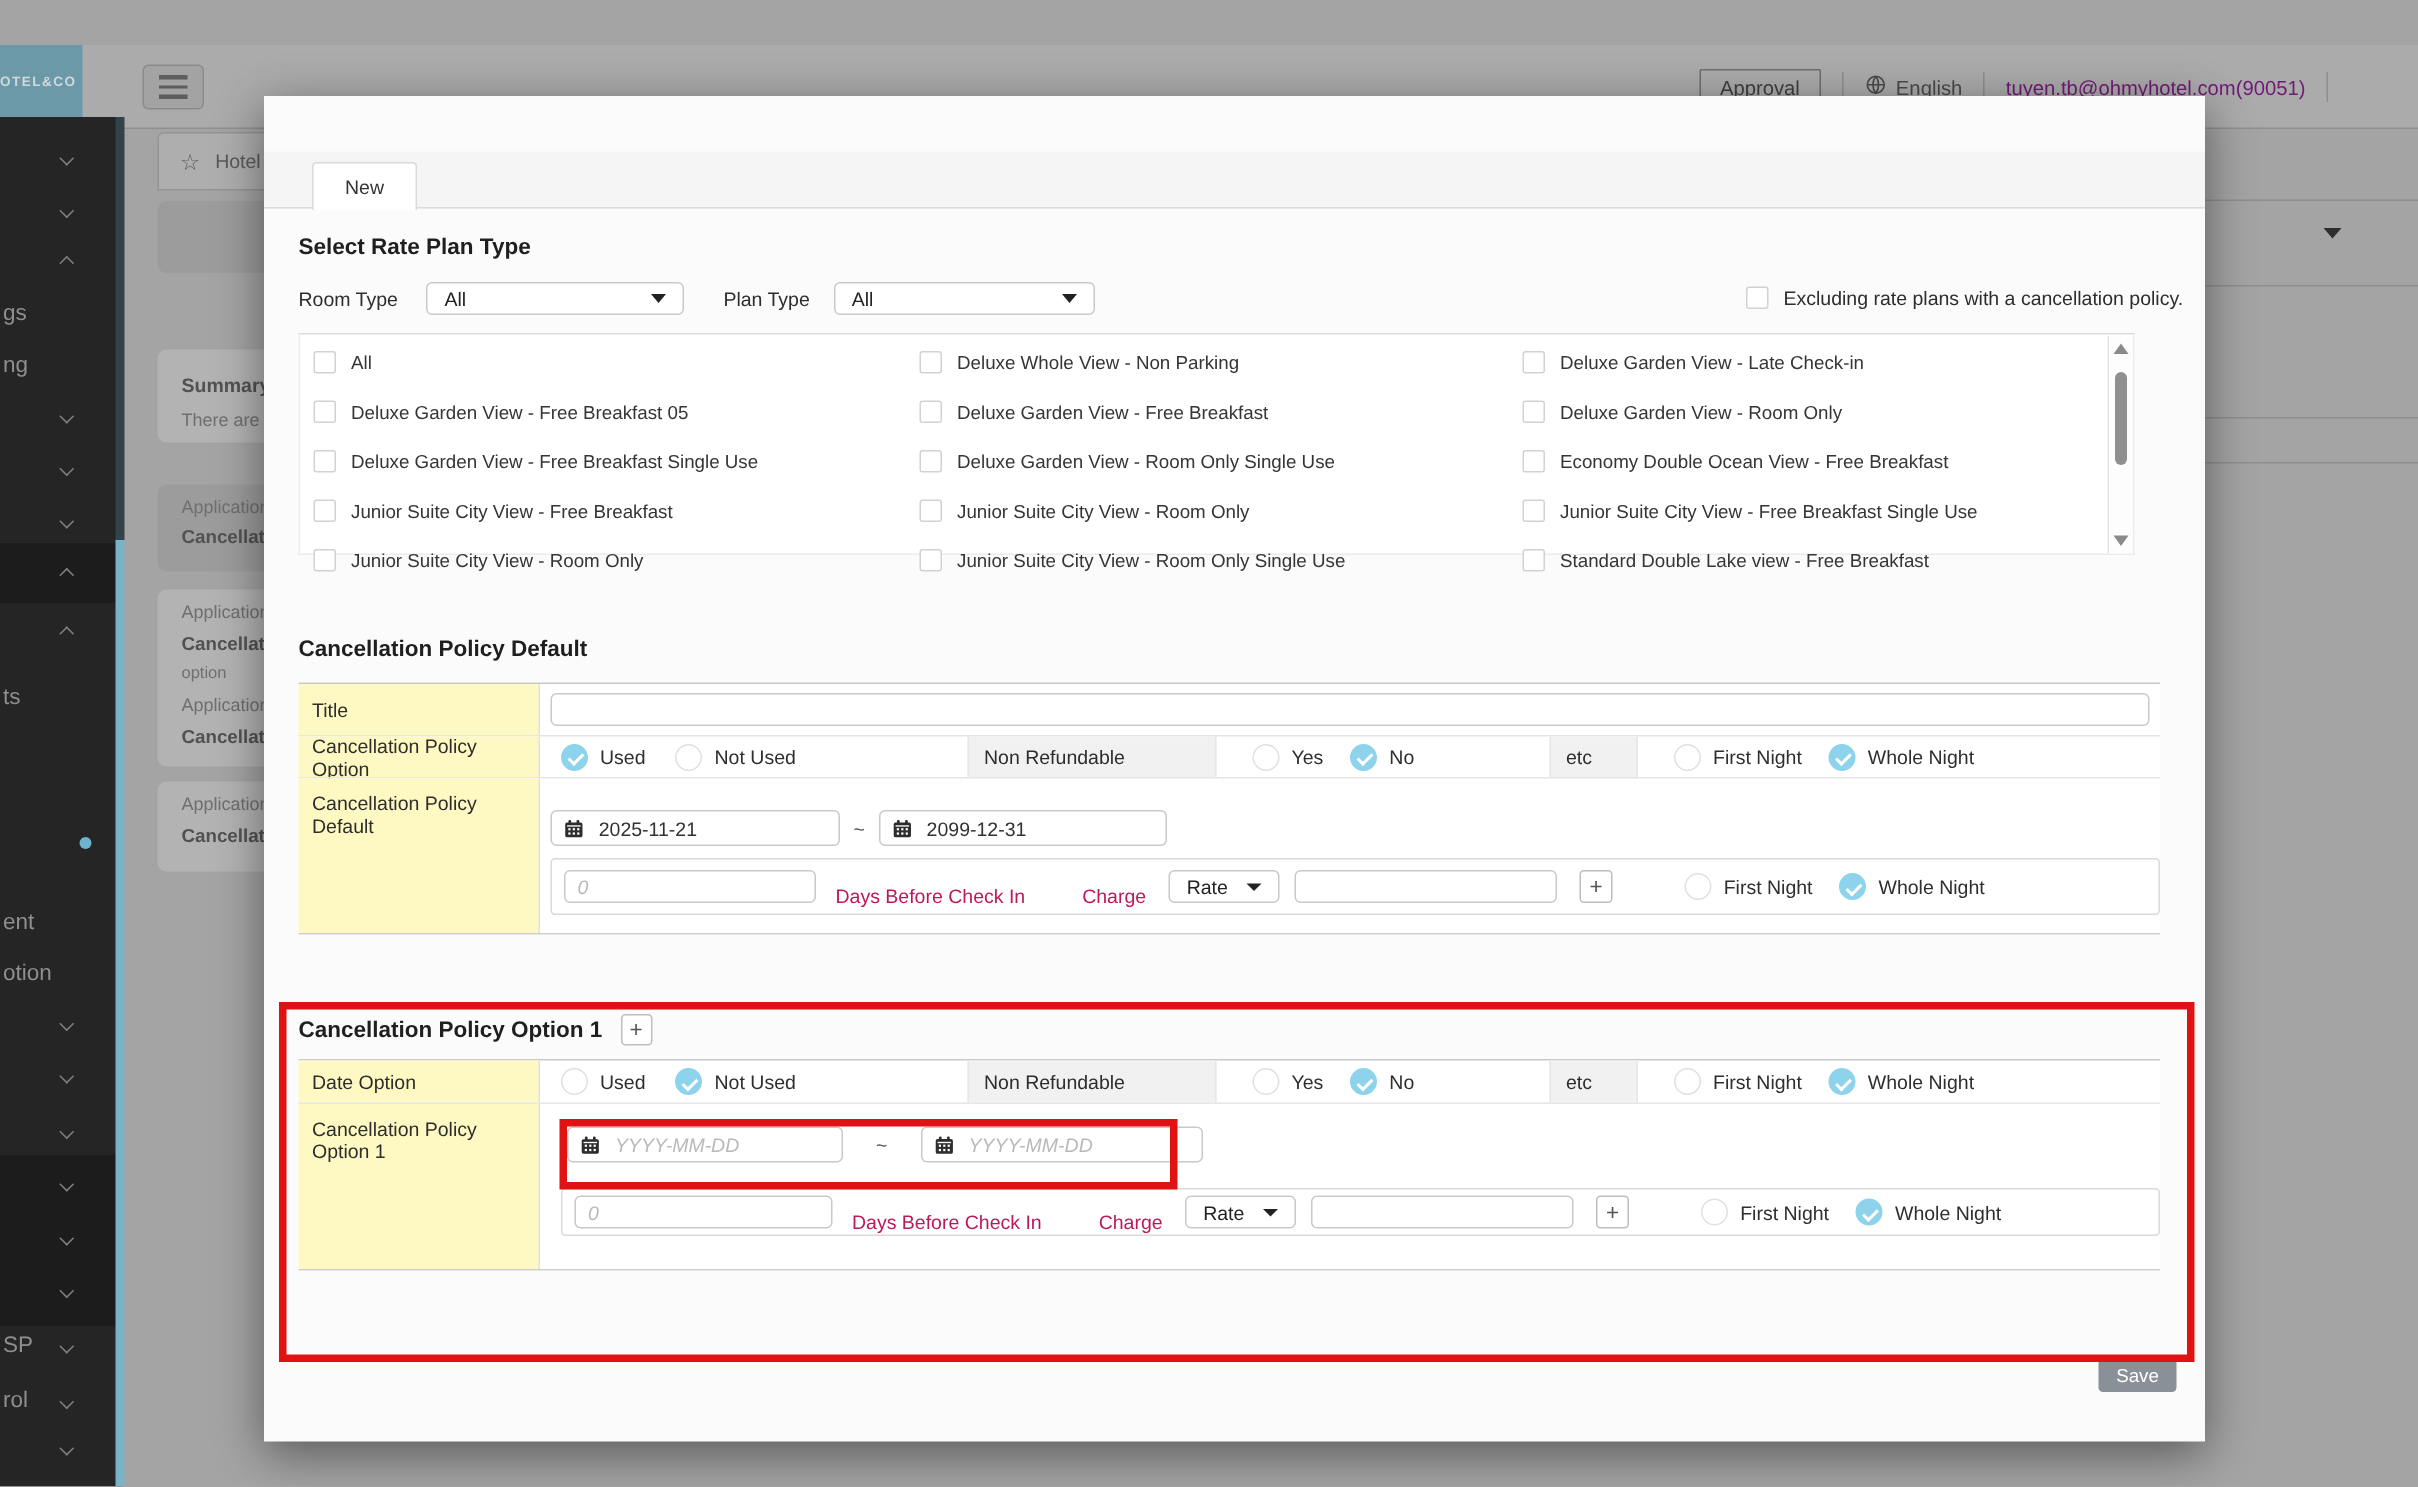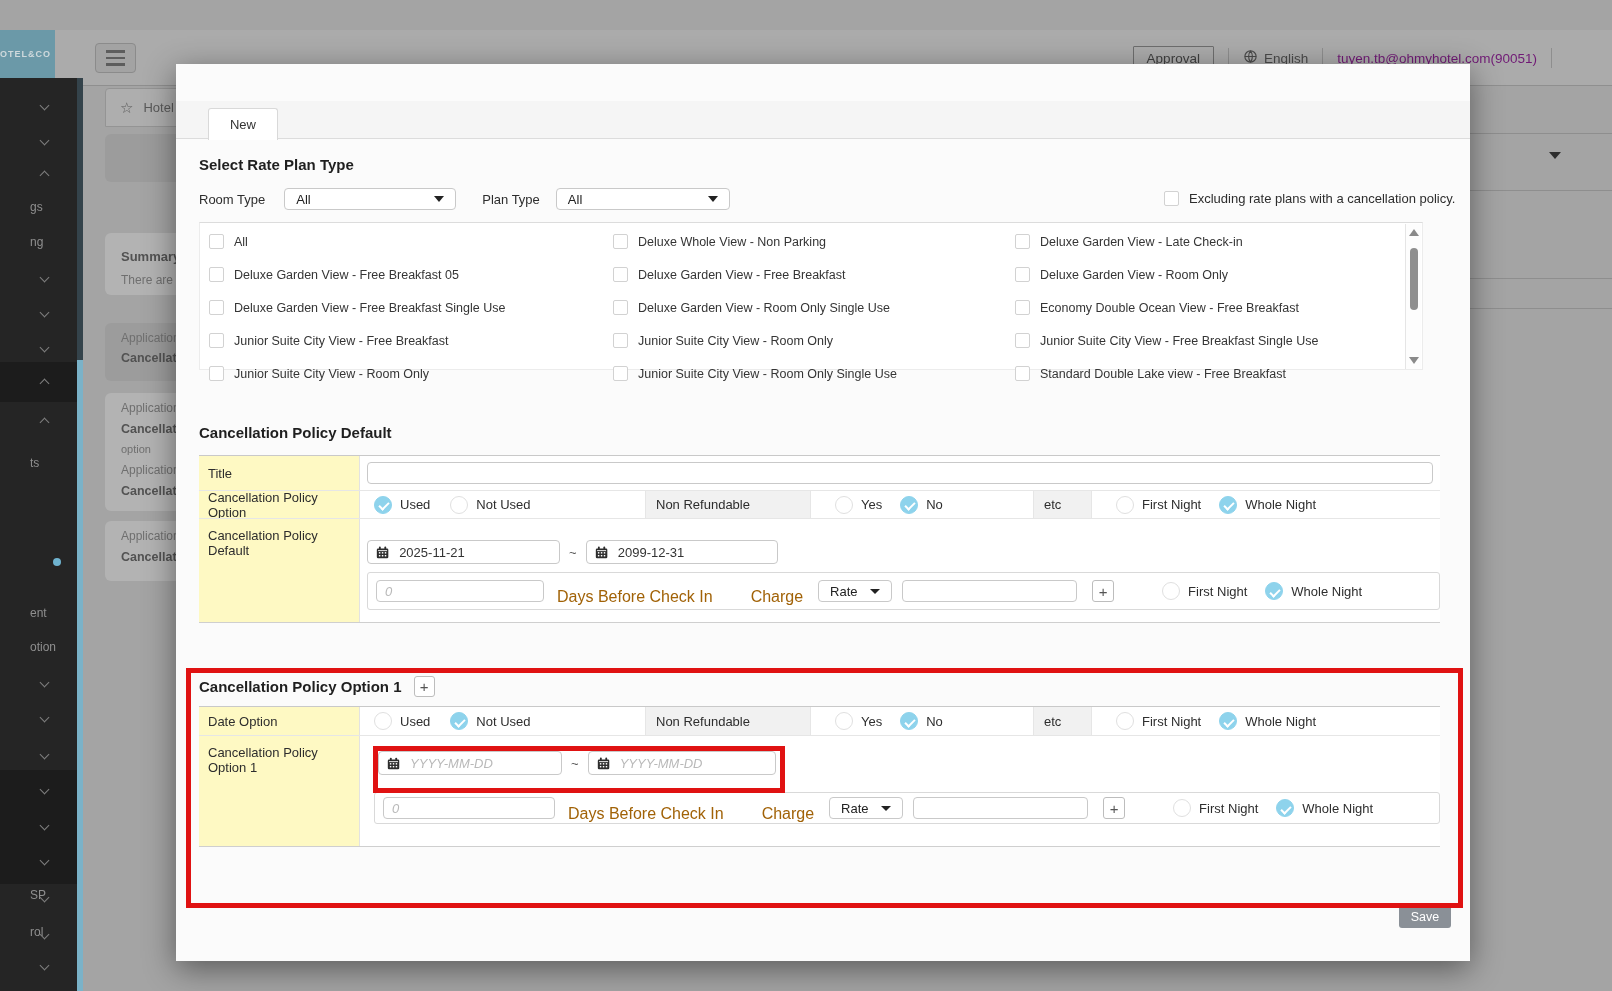--- a/index.html
+++ b/index.html
@@ -21,21 +21,21 @@
   .burger{left:95px;top:43px;width:41px;height:30px;background:#a3a3a3;border:1px solid #8b8b8b;border-radius:4px;
           display:flex;flex-direction:column;justify-content:center;gap:4px;align-items:center;}
   .burger i{display:block;width:19px;height:2.5px;background:#5d5d5d;}
   .hdr-right{right:60px;top:44px;height:28px;display:flex;align-items:center;gap:14px;font-size:13.5px;color:#4a4a4a;padding-left:47px;}
   .appr-btn{border:1px solid #6e6e6e;padding:4px 13px;color:#3f3f3f;background:transparent;font-size:13.5px;border-radius:1px;}
   .vsep{width:1px;height:20px;background:#8e8e8e;}
   .bg-user{font-weight:normal;color:#701a75;}
 
   .bg-sidebar{left:0;top:78px;width:82px;height:913px;background:#252525;}
   .sb-band{position:absolute;left:0;width:82px;background:#1c1c1c;}
-  .sb-frag{position:absolute;left:2px;color:#8f8f8f;font-size:12px;margin-left:28px;}
+  .sb-frag{position:absolute;left:2px;color:#8f8f8f;font-size:15px;}
   .chev{position:absolute;left:41px;width:7px;height:7px;border-right:1.5px solid #7f7f7f;border-bottom:1.5px solid #7f7f7f;}
   .chev.down{transform:rotate(45deg);}
   .chev.up{transform:rotate(225deg);}
   .sb-dot{position:absolute;left:53px;width:8px;height:8px;border-radius:50%;background:#6fb3cf;}
   .teal-strip{left:77px;top:360px;width:6px;height:631px;background:#7ab2c8;}
   .slate-strip{left:77px;top:78px;width:6px;height:282px;background:#34434b;}
 
   .bg-card{position:absolute;border-radius:6px;}
   .bg-white{background:#b3b3b3;}
   .bg-gray{background:#9c9c9c;}
@@ -90,21 +90,21 @@
 
   .ti{border:1px solid #c9c9c9;border-radius:4px;background:#fff;height:22px;font-size:13px;padding:0 8px;
       font-family:inherit;color:#333;outline:none;}
   input::placeholder{color:#b9b9b9;font-style:italic;}
   .cal{display:flex;align-items:center;gap:8px;border:1px solid #c9c9c9;border-radius:4px;background:#fff;height:24px;padding:0 8px;}
   .cal input{border:none;outline:none;font-size:13px;color:#333;width:100%;font-family:inherit;background:transparent;}
   .tilde{font-size:13px;color:#555;}
   .plus-btn{width:22px;height:22px;border:1px solid #bdbdbd;border-radius:3px;background:#fff;color:#555;font-size:15px;
             display:flex;align-items:center;justify-content:center;line-height:1;}
   .charge-box{position:absolute;border:1px solid #d9d9d9;border-radius:3px;background:#fff;display:flex;align-items:center;}
-  .clabel{font-size:16px;color:#a16207;margin-top:12px;}
+  .clabel{font-size:13px;color:#be185d;margin-top:12px;}
 
   .red-rect{position:absolute;border:5px solid #e01212;pointer-events:none;z-index:5;}
   #save-btn{position:absolute;left:1223px;top:841px;width:52px;height:23px;background:#8a9097;color:#fff;border:none;
             border-radius:3px;font-size:12.5px;font-family:inherit;}
 </style>
 </head>
 <body>
 
 <div id="screen">
 
@@ -450,21 +450,21 @@
           <span class="rgroup">
               <span class="radio on"></span>
               <span>Whole Night</span>
             </span>
         </div>
       </div>
 
       <div class="prow" style="height:111px;">
         <div class="plabel top">Cancellation Policy Option 1</div>
         <div style="flex:1;position:relative;">
-          <div style="position:absolute;left:18px;top:15px;display:flex;align-items:center;gap:9px;border-radius:11px;">
+          <div style="position:absolute;left:18px;top:15px;display:flex;align-items:center;gap:22px;border-radius:11px;">
             <div class="cal" style="width:184px;">
               <svg width="15" height="15" viewBox="0 0 16 16">
                   <rect x="1" y="3" width="14" height="12" rx="1.5" fill="#2d2d2d"></rect>
                   <rect x="3.6" y="0.8" width="2.2" height="3.6" rx="1" fill="#2d2d2d"></rect>
                   <rect x="10.2" y="0.8" width="2.2" height="3.6" rx="1" fill="#2d2d2d"></rect>
                   <rect x="2.5" y="5.2" width="11" height="1.1" fill="#fff"></rect>
                   <g fill="#fff">
                     <rect x="3.5" y="7.5" width="1.8" height="1.8"></rect>
                     <rect x="7.1" y="7.5" width="1.8" height="1.8"></rect>
                     <rect x="10.7" y="7.5" width="1.8" height="1.8"></rect>

